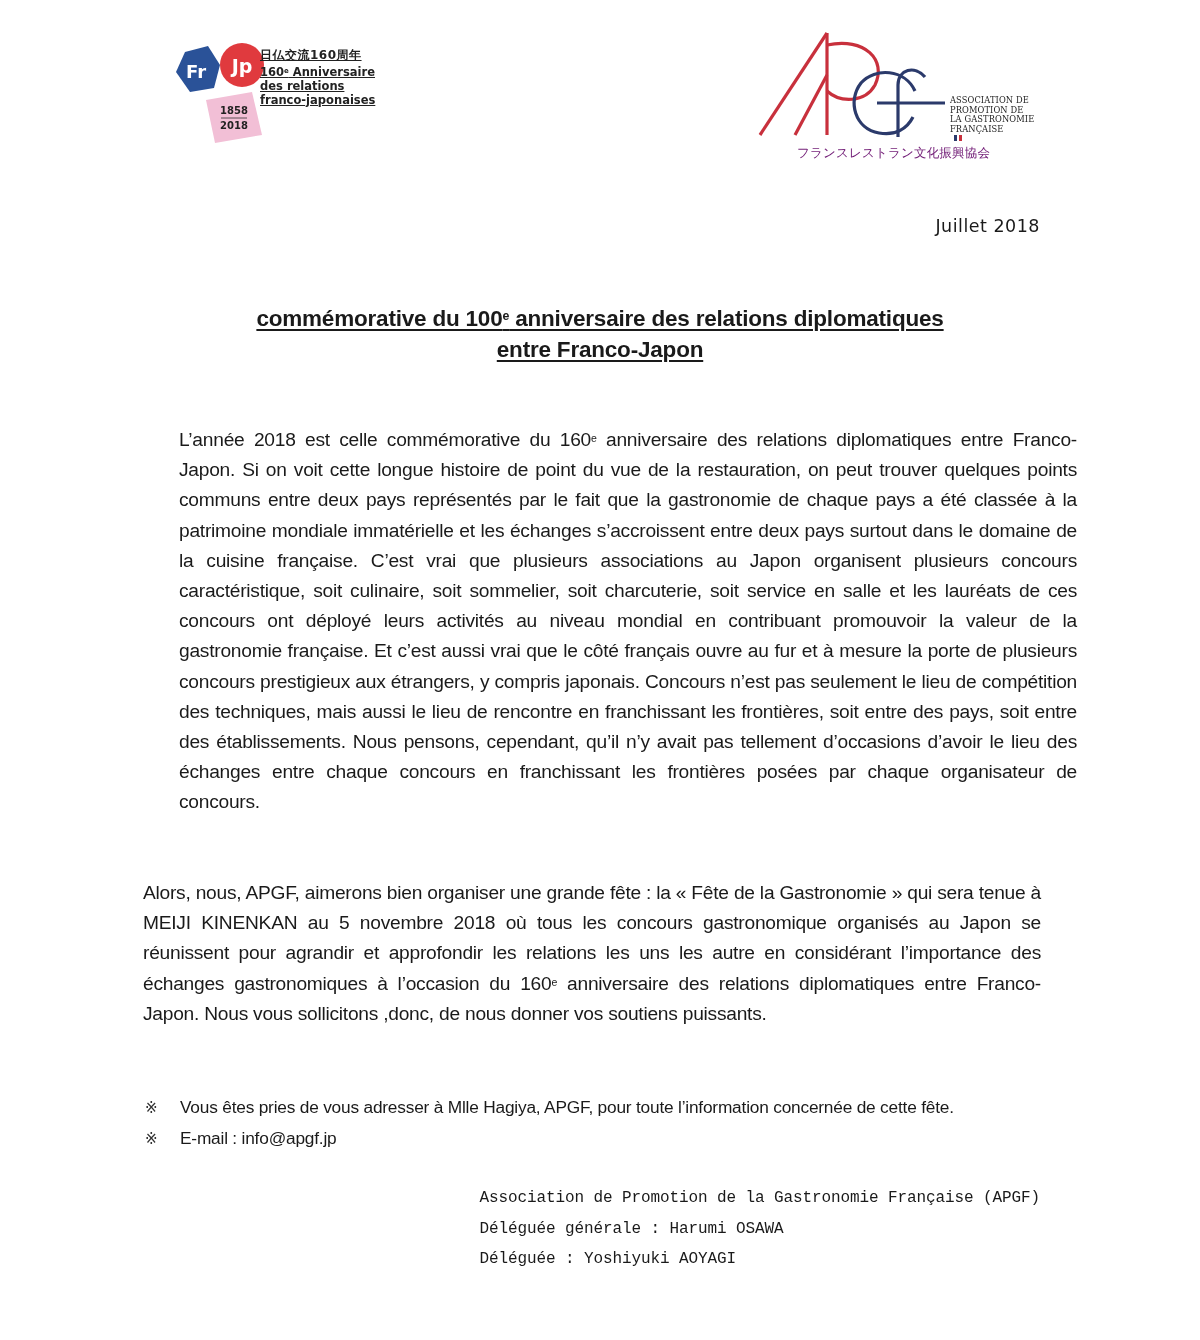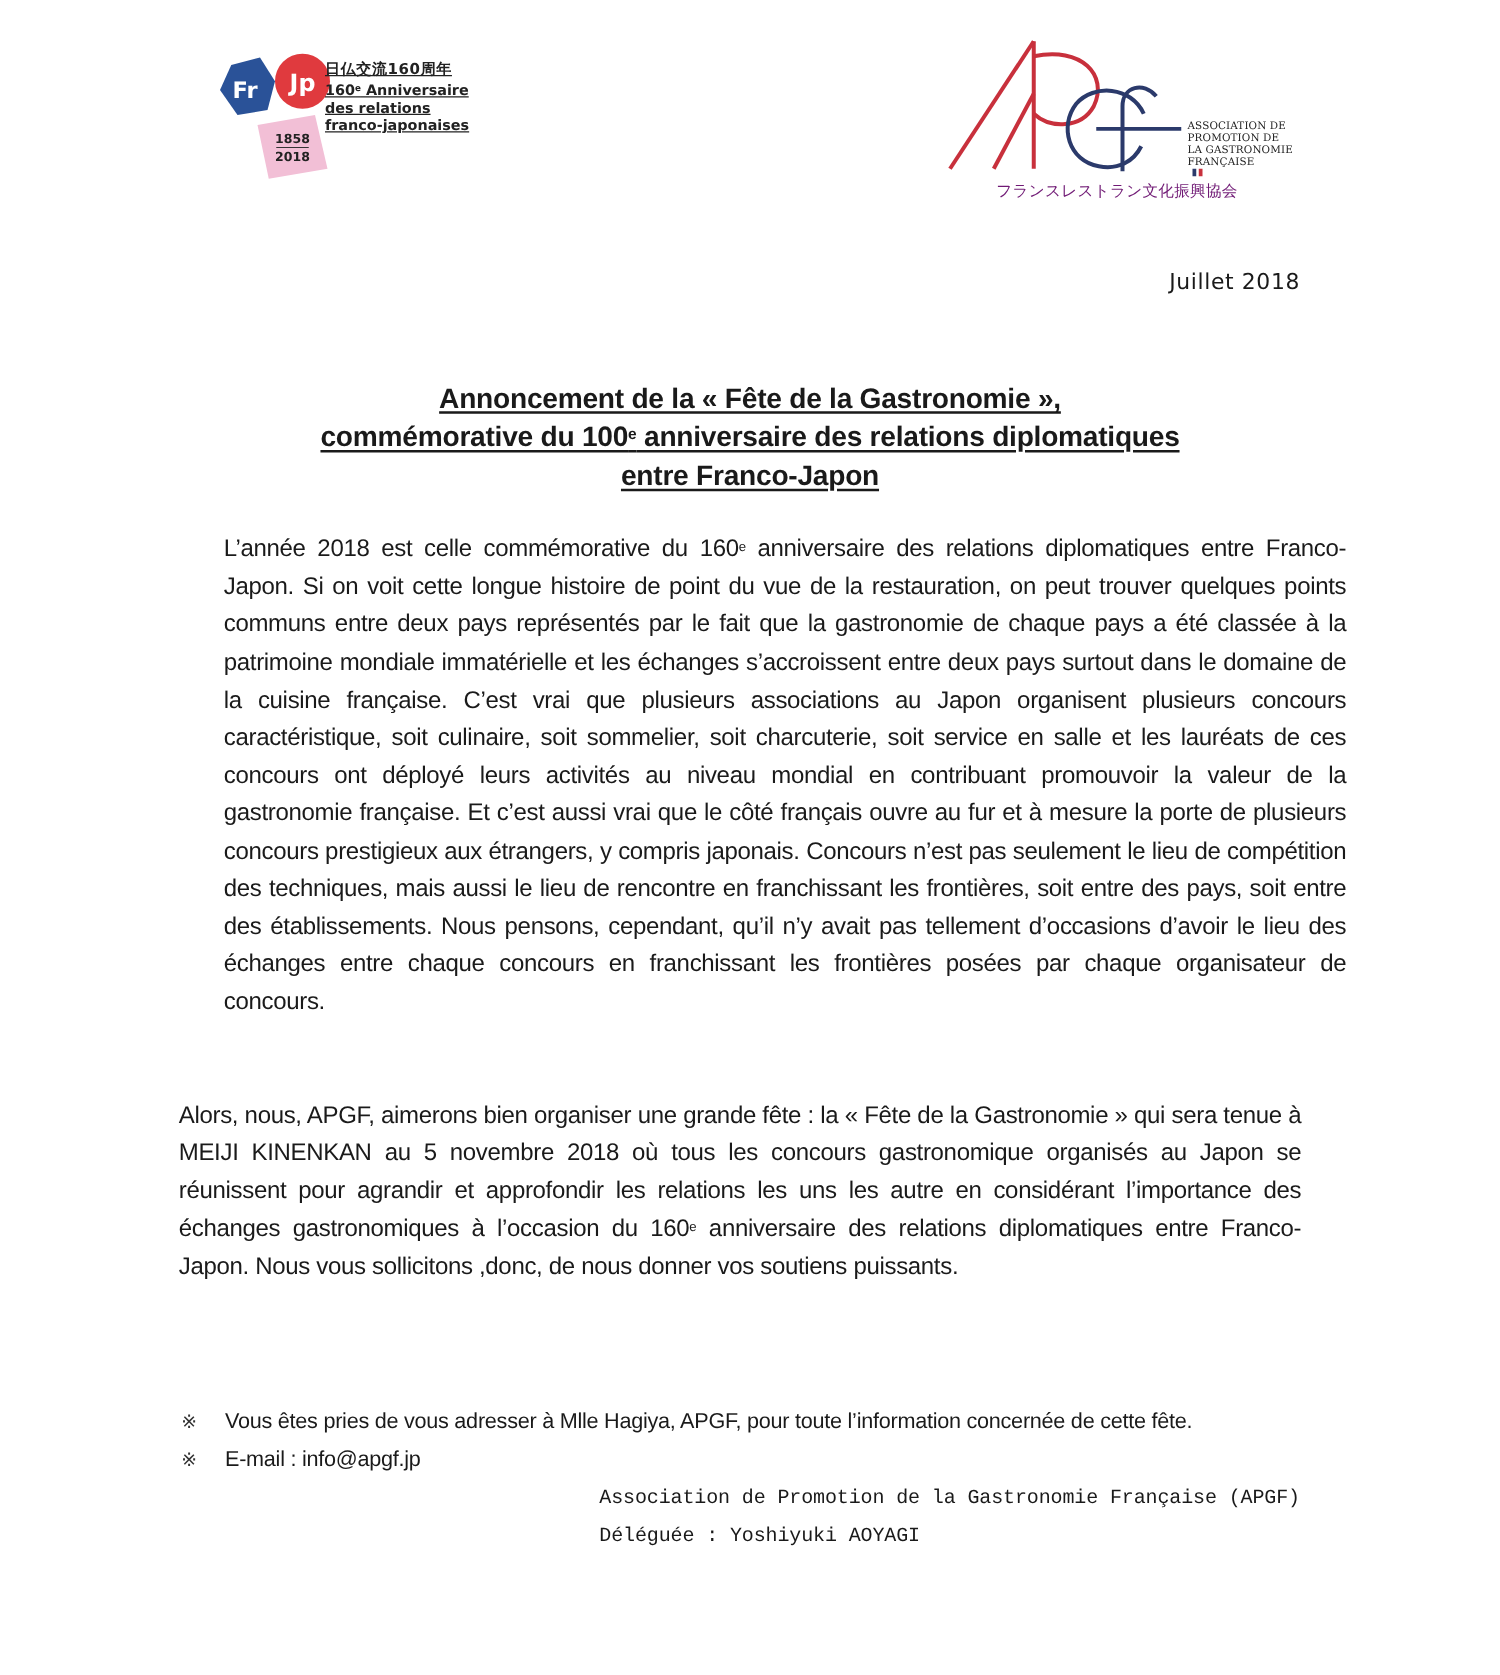--- a/index.html
+++ b/index.html
@@ -164,21 +164,20 @@
     
     .notes {
       position: absolute;
       left: 145px;
       top: 1092px;
       font-family: "Liberation Sans", sans-serif;
       font-size: 17.3px;
       line-height: 30px;
       color: #1a1a1a;
       letter-spacing: -0.2px;
-      margin-top: 29px;
     }
     .notes .note {
       display: block;
       white-space: nowrap;
     }
     .notes .mark {
       display: inline-block;
       width: 35px;
       font-family: "DejaVu Sans", sans-serif;
       font-size: 15px;
@@ -242,34 +241,34 @@
     <span>PROMOTION DE</span>
     <span>LA GASTRONOMIE</span>
     <span><span style="display:inline">FRANÇAISE</span><span class="flag"><i style="background:#2b3a6b"></i><i style="background:#c8303c"></i></span></span>
   </div>
   <div class="jp-name">フランスレストラン文化振興協会</div>
 </div>
 
 <div class="date">Juillet 2018</div>
 
 <div class="title">
-  <span class="line"><span class="u">Annoncement de la « Fête de la Gastronomie »,</span></span>
   <span class="line"><span class="u"><span>commémorative du 100</span><sup>e</sup><span> anniversaire des relations diplomatiques</span></span></span>
   <span class="line"><span class="u">entre Franco-Japon</span></span>
 </div>
 
 <div class="body p1"><span>L’année 2018 est celle commémorative du 160</span><sup>e</sup><span> anniversaire des relations diplomatiques entre Franco-Japon. Si on voit cette longue histoire de point du vue de la restauration, on peut trouver quelques points communs entre deux pays représentés par le fait que la gastronomie de chaque pays a été classée à la patrimoine mondiale immatérielle et les échanges s’accroissent entre deux pays surtout dans le domaine de la cuisine française. C’est vrai que plusieurs associations au Japon organisent plusieurs concours caractéristique, soit culinaire, soit sommelier, soit charcuterie, soit service en salle et les lauréats de ces concours ont déployé leurs activités au niveau mondial en contribuant promouvoir la valeur de la gastronomie française. Et c’est aussi vrai que le côté français ouvre au fur et à mesure la porte de plusieurs concours prestigieux aux étrangers, y compris japonais. Concours n’est pas seulement le lieu de compétition des techniques, mais aussi le lieu de rencontre en franchissant les frontières, soit entre des pays, soit entre des établissements. Nous pensons, cependant, qu’il n’y avait pas tellement d’occasions d’avoir le lieu des échanges entre chaque concours en franchissant les frontières posées par chaque organisateur de concours.</span></div>
 
 <div class="body p2"><span>Alors, nous, APGF, aimerons bien organiser une grande fête : la « Fête de la Gastronomie » qui sera tenue à MEIJI KINENKAN au 5 novembre 2018 où tous les concours gastronomique organisés au Japon se réunissent pour agrandir et approfondir les relations les uns les autre en considérant l’importance des échanges gastronomiques à l’occasion du 160</span><sup>e</sup><span> anniversaire des relations diplomatiques entre Franco-Japon. Nous vous sollicitons ,donc, de nous donner vos soutiens puissants.</span></div>
 
 <div class="notes">
   <span class="note">
     <span class="mark">※</span><span>Vous êtes pries de vous adresser à Mlle Hagiya, APGF, pour toute l’information concernée de cette fête.</span>
   </span>
   <span class="note">
     <span class="mark">※</span><span>E-mail : info@apgf.jp</span>
   </span>
 </div>
 
 <div class="signature">
   <span>Association de Promotion de la Gastronomie Française (APGF)</span>
+  <span>Déléguée générale : Harumi OSAWA</span>
   <span>Déléguée : Yoshiyuki AOYAGI</span>
 </div>
 
 </body></html>

